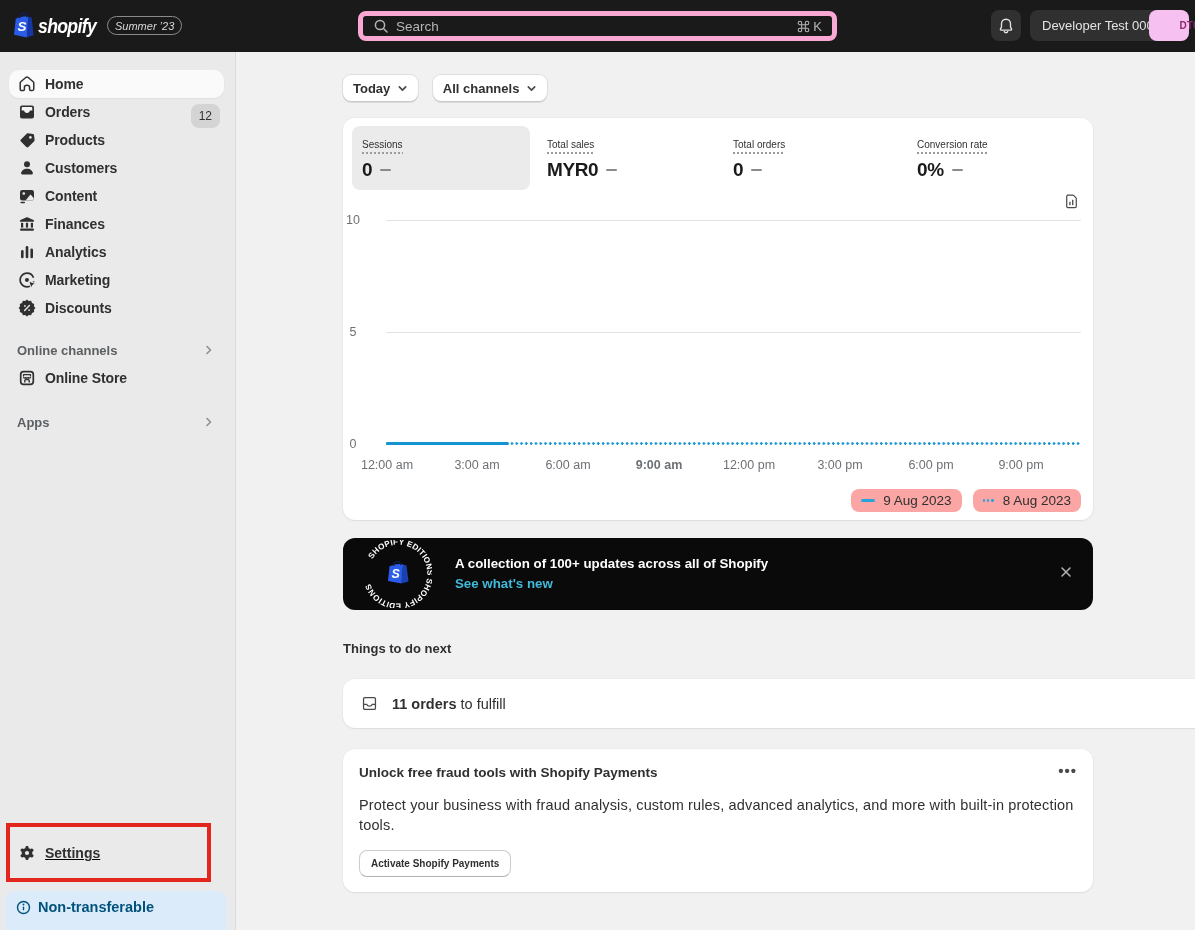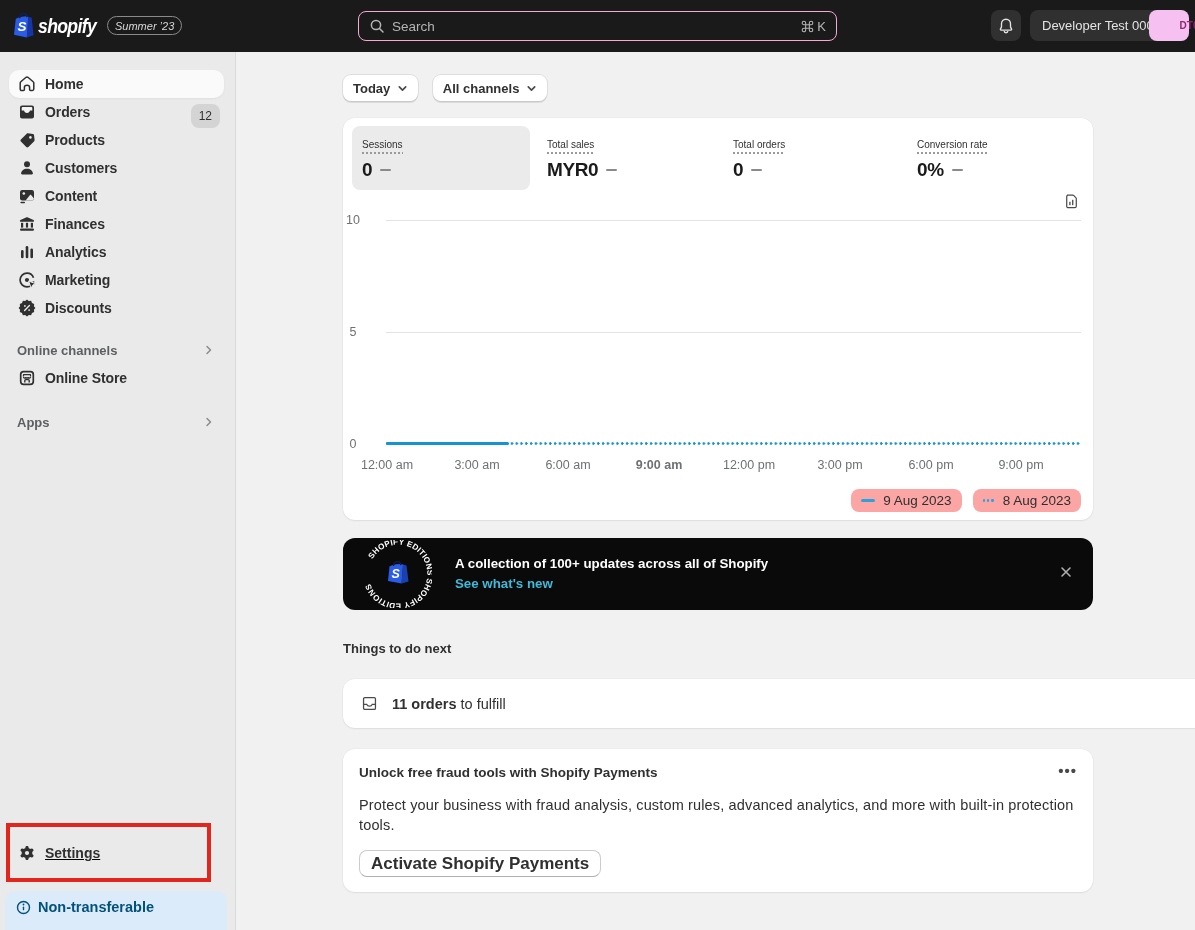--- a/index.html
+++ b/index.html
@@ -4,21 +4,21 @@
 <style>
 * { margin:0; padding:0; box-sizing:border-box; }
 html,body { width:1195px; height:930px; overflow:hidden; }
 body { font-family:"Liberation Sans", sans-serif; background:#f1f1f1; position:relative; }
 
 
 .topbar { position:absolute; left:0; top:0; width:1195px; height:52px; background:#1a1a1a; z-index:30; }
 .logo-wrap { position:absolute; left:13px; top:12px; display:flex; align-items:center; }
 .wordmark { color:#fff; font-weight:bold; font-style:italic; font-size:21px; letter-spacing:-0.8px; margin-left:4px; transform:scaleX(0.84); transform-origin:left center; display:inline-block; }
 .summer { position:absolute; left:107px; top:16px; height:19px; padding:0 7px; border:1px solid #8a8a8a; border-radius:10px; color:#d8d8d8; font-size:11px; font-style:italic; display:flex; align-items:center; }
-.searchbox { position:absolute; left:358px; top:11px; width:479px; height:30px; background:#1a1a1a; border:1px solid #f9a8d4; border-radius:8px; display:flex; align-items:center; color:#b5b5b5; font-size:13.5px; }
+.searchbox { position:absolute; left:358px; top:11px; width:479px; height:30px; background:#1a1a1a; border:5px solid #f9a8d4; border-radius:8px; display:flex; align-items:center; color:#b5b5b5; font-size:13.5px; }
 .searchbox .mag { margin-left:10px; margin-right:7px; display:flex; }
 .searchbox .kbd { position:absolute; right:10px; color:#b5b5b5; font-size:13px; }
 .bellbtn { position:absolute; left:991px; top:10px; width:30px; height:31px; background:#303030; border-radius:8px; display:flex; align-items:center; justify-content:center; }
 .userbtn { position:absolute; left:1030px; top:10px; width:159px; height:31px; background:#303030; border-radius:8px; display:flex; align-items:center; }
 .userbtn .uname { color:#e3e3e3; font-size:13px; margin-left:12px; }
 .avatar { position:absolute; right:0; top:0; width:28px; height:31px; background:#f6c1f0; border-radius:8px; display:flex; align-items:center; justify-content:center; color:#8a2a6f; font-size:10px; font-weight:bold;padding-left:40px; }
 
 
 .sidebar { position:absolute; left:0; top:52px; width:236px; height:878px; background:#eaeaea; border-right:1px solid #d9d9d9; }
 .nav { position:absolute; left:9px; top:18px; width:215px; }
@@ -82,21 +82,21 @@
 .orders-card { position:absolute; top:627px; left:0; width:888px; height:49px; display:flex; align-items:center; }
 .orders-card .ic { margin-left:18px; display:flex; }
 .orders-card .txt { font-size:14.5px; color:#303030; margin-left:14px; }
 .orders-card .chev { position:absolute; right:16px; display:flex; }
 
 
 .pay-card { position:absolute; top:697px; left:0; width:750px; height:143px; }
 .pay-card .ttl { position:absolute; left:16px; top:16px; font-size:13.5px; font-weight:bold; color:#303030; }
 .pay-card .dots3 { position:absolute; right:16px; top:13px; color:#4a4a4a; font-size:15px; font-weight:bold; letter-spacing:1px; }
 .pay-card .body { position:absolute; left:16px; top:46px; width:722px; font-size:14.5px; color:#303030; line-height:20px; letter-spacing:0.15px; }
-.pay-btn { position:absolute; left:16px; top:101px; height:27px; background:#fff; border:1px solid #ccc; border-bottom-color:#b0b0b0; border-radius:8px; display:inline-flex; align-items:center; padding:0 11px; font-size:17px; font-weight:bold; color:#303030; }
+.pay-btn { position:absolute; left:16px; top:101px; height:27px; background:#fff; border:1px solid #ccc; border-bottom-color:#b0b0b0; border-radius:8px; display:inline-flex; align-items:center; padding:0 11px; font-size:10px; font-weight:bold; color:#303030; }
 </style>
 </head>
 <body>
 
 <div class="topbar">
   <div class="logo-wrap">
     <svg width="21" height="27" viewBox="0 0 21 27" style="margin-top:0;">
       <path d="M15.2 4.8 L18.6 5.8 L20.6 23.2 L13.8 25.4 Z" fill="#1636a8"></path>
       <path d="M2.8 6.8 C2.8 6.8 6.6 4.9 9 4.7 L13 4.3 L15.2 4.8 L13.8 25.4 L1 22.8 Z" fill="#2a5ce8"></path>
       <path d="M6.6 6.2 C6.6 3.4 8.2 1.3 10.3 1.3 C12.4 1.3 13.7 3 14 5.1" stroke="#10205c" stroke-width="1.5" fill="none"></path>

